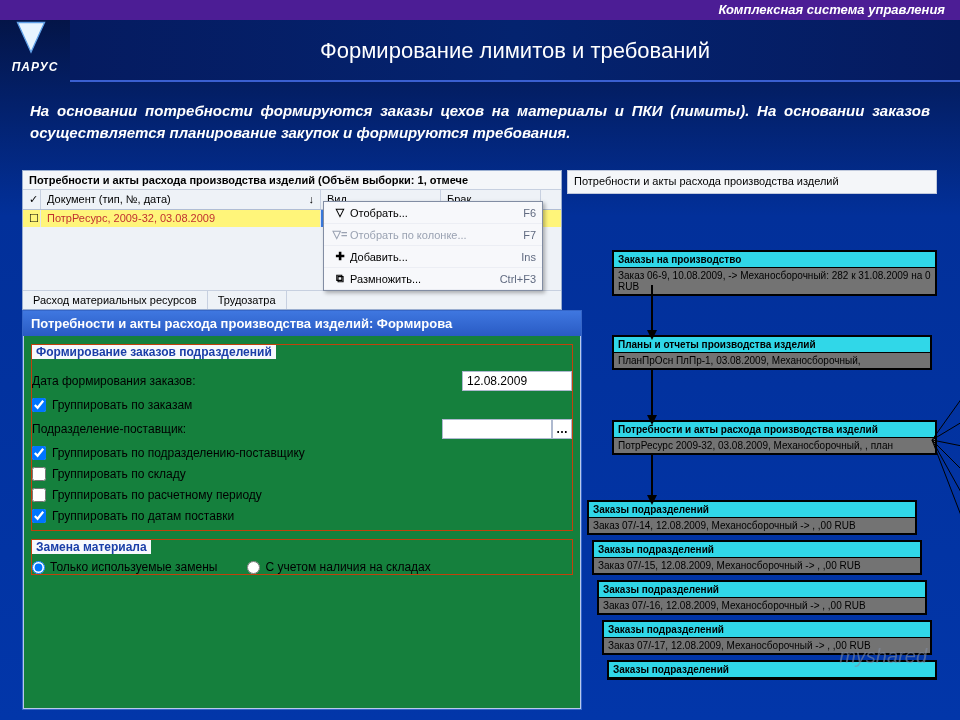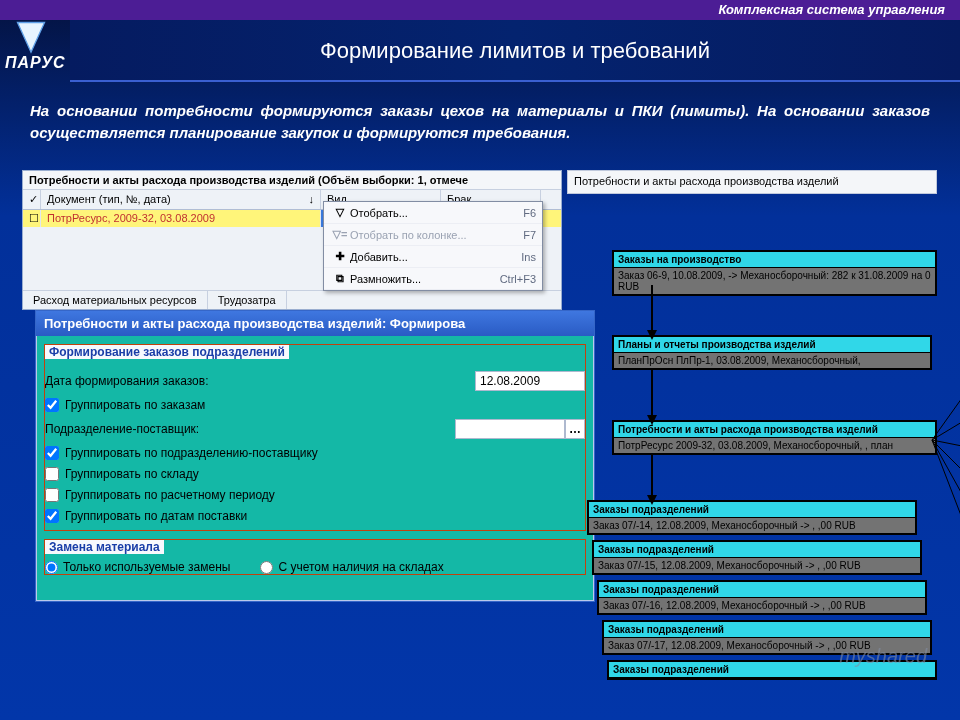--- a/index.html
+++ b/index.html
@@ -6,21 +6,21 @@
   body {
     font-family: Arial, sans-serif;
     width: 960px; height: 720px;
     background: linear-gradient(to bottom, #04123f 0%, #02309a 30%, #0236a9 100%);
     overflow: hidden; position: relative; font-size: 12px;
   }
   .topbar { height: 20px; background: #4c1d95; color: #fff; text-align: right;
     font-style: italic; font-weight: bold; font-size: 13px; padding-right: 15px; line-height: 20px; }
   .logo-area { position: absolute; left: 5px; top: 18px; width: 60px; height: 60px; }
   .logo-shape { width: 36px; height: 36px; margin-left: 8px; }
-  .logo-text { color: #fff; font-style: italic; font-weight: bold; font-size: 16px; letter-spacing: 1px; margin-top: 0; text-align:center;}
+  .logo-text { color: #fff; font-style: italic; font-weight: bold; font-size: 12px; letter-spacing: 1px; margin-top: 6px; text-align:center;}
   .title-band { height: 62px; line-height: 62px; color: #fff; font-size: 22px; text-align: center;
     background: linear-gradient(to right, #051b60 0%, #04236f 50%, #051b60 100%);
     border-bottom: 2px solid #3a5fd0; margin-left: 70px;}
   .blurb { color: #fff; font-style: italic; font-weight: bold; font-size: 15px;
     padding: 18px 30px 12px 30px; line-height: 1.45; text-align: justify; }
   .stage { position: absolute; left: 22px; top: 170px; width: 920px; height: 540px; }
   
   .panelA { position:absolute; left:0; top:0; width:540px; height:140px;
     background:#eef2f7; border:1px solid #9aaed0; }
   .panelA-title { background:#f4f6f9; padding:3px 6px; font-size:11px; border-bottom:1px solid #c7d0e0;}
@@ -34,21 +34,21 @@
   .tabstrip{ position:absolute; bottom:0; left:0; right:0; display:flex; font-size:11px; background:#eef2f7; border-top:1px solid #c7d0e0;}
   .tabstrip .tab{ padding:3px 10px; border-right:1px solid #c7d0e0;}
   
   .ctxmenu { position:absolute; left:300px; top:30px; width:220px; background:#f7f8fb; border:1px solid #828da3; box-shadow:2px 2px 4px rgba(0,0,0,.3); font-size:11px;}
   .ctxmenu .mi{ display:flex; align-items:center; padding:4px 6px; border-bottom:1px solid #eceef4;}
   .ctxmenu .mi.disabled{ color:#9aa2b2;}
   .ctxmenu .mi .ic{ width:20px; text-align:center; font-weight:bold;}
   .ctxmenu .mi .lab{ flex:1;}
   .ctxmenu .mi .kb{ color:#606a80;}
   
-  .panelB{ position:absolute; left:13px; top:140px; width:560px; height:292px; background:#14b8a6; border:1px solid #3566c8; box-shadow:0 0 0 1px #b9c9ec inset;}
+  .panelB{ position:absolute; left:0; top:140px; width:560px; height:400px; background:#15803d; border:1px solid #3566c8; box-shadow:0 0 0 1px #b9c9ec inset;}
   .panelB-title{ background:linear-gradient(#3f77e0,#295bc4); color:#fff; font-size:13px; font-weight:bold; padding:5px 8px;}
   .groupbox{ margin:8px; padding:0; border:1px solid #c2410c;}
   .groupbox-title{ color:#1a3ea8; font-weight:bold; font-size:12px; margin:-16px 0 6px 0; background:#f7f9fd; display:inline-block; padding:0 4px;}
   .formrow{ display:flex; align-items:center; margin:6px 0; font-size:12px;}
   .formrow .flab{ flex:1;}
   .formrow input[type=text]{ width:110px; height:20px; border:1px solid #aeb9cf; padding:1px 4px; font-size:12px;}
   .pickbtn{ width:20px; height:20px; border:1px solid #aeb9cf; background:#fff; display:inline-flex; align-items:center; justify-content:center; font-weight:bold;}
   .chk{ display:flex; align-items:center; gap:6px; margin:7px 0; font-size:12px;}
   .chk input{ width:14px; height:14px;}
   .radios{ display:flex; gap:30px; font-size:12px;}

